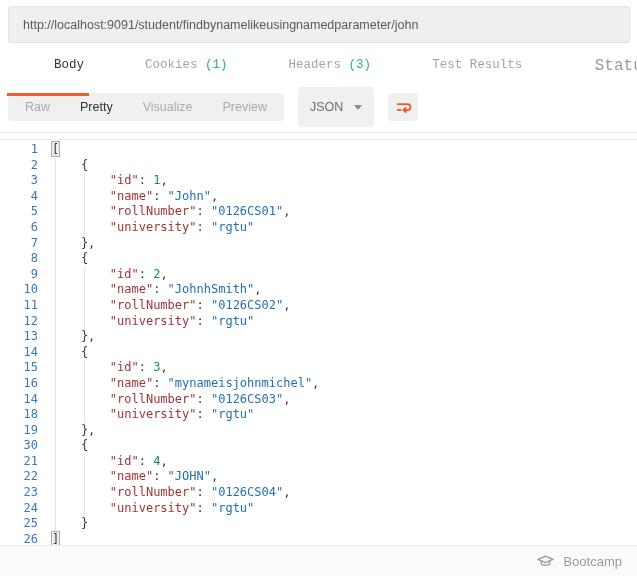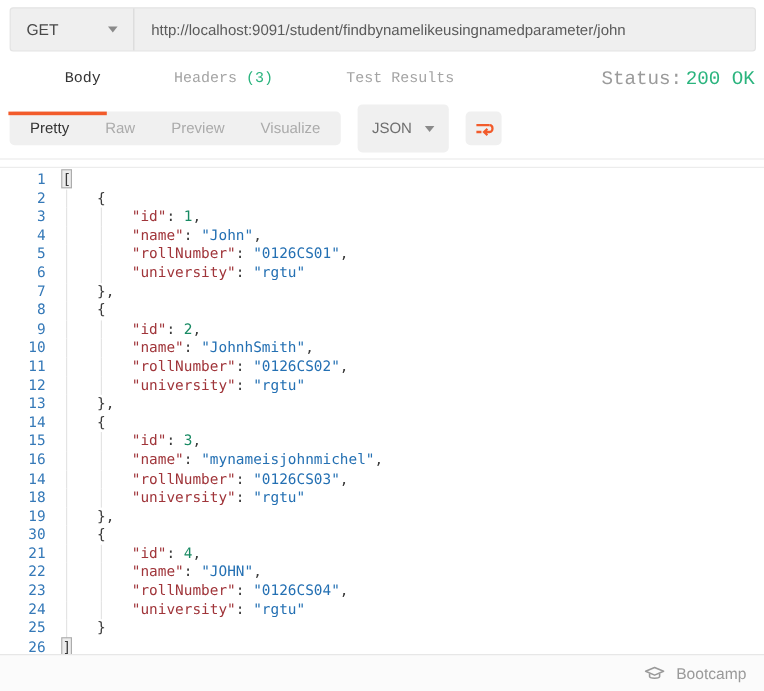--- a/index.html
+++ b/index.html
@@ -187,50 +187,49 @@
     font-size: 13px;
     cursor: pointer;
   }
 </style>
 </head>
 <body>
 
 <div class="app">
 
   <div class="url-row">
-    <div class="method">
-      <span class="method-label">GET</span>
-      <span class="chev"></span>
-    </div>
     <div class="url">
       <span>http://localhost:9091/student/findbynamelikeusingnamedparameter/john</span>
     </div>
   </div>
 
   <div class="tabs-row">
     <div class="tab active">
       <span>Body</span><span class="count"></span>
     </div>
     <div class="tab">
+      <span>Cookies </span><span class="count">(1)</span>
+    </div>
+    <div class="tab">
       <span>Headers </span><span class="count">(3)</span>
     </div>
     <div class="tab">
       <span>Test Results</span><span class="count"></span>
     </div>
     <div class="status-wrap">
       <span class="status-label">Status:</span><span class="status-value">200 OK</span>
     </div>
   </div>
 
   <div class="view-row">
     <div class="seg">
+      <span class="mode">Raw</span>
       <span class="mode active">Pretty</span>
-      <span class="mode">Raw</span>
+      <span class="mode">Visualize</span>
       <span class="mode">Preview</span>
-      <span class="mode">Visualize</span>
     </div>
     <div class="fmt">
       <span>JSON</span>
       <span class="chev"></span>
     </div>
     <div class="wrapbtn">
       <svg width="19" height="17" viewBox="0 0 19 17" fill="none">
         <path d="M3 5.2 H14" stroke="#f25b2b" stroke-width="1.9"></path>
         <path d="M14 5.2 C17.2 5.2 17.2 11 14 11 H10.2" stroke="#f25b2b" stroke-width="1.9" fill="none"></path>
         <path d="M12.2 8.4 L9.4 11 L12.2 13.6" stroke="#f25b2b" stroke-width="1.9" fill="none"></path>

